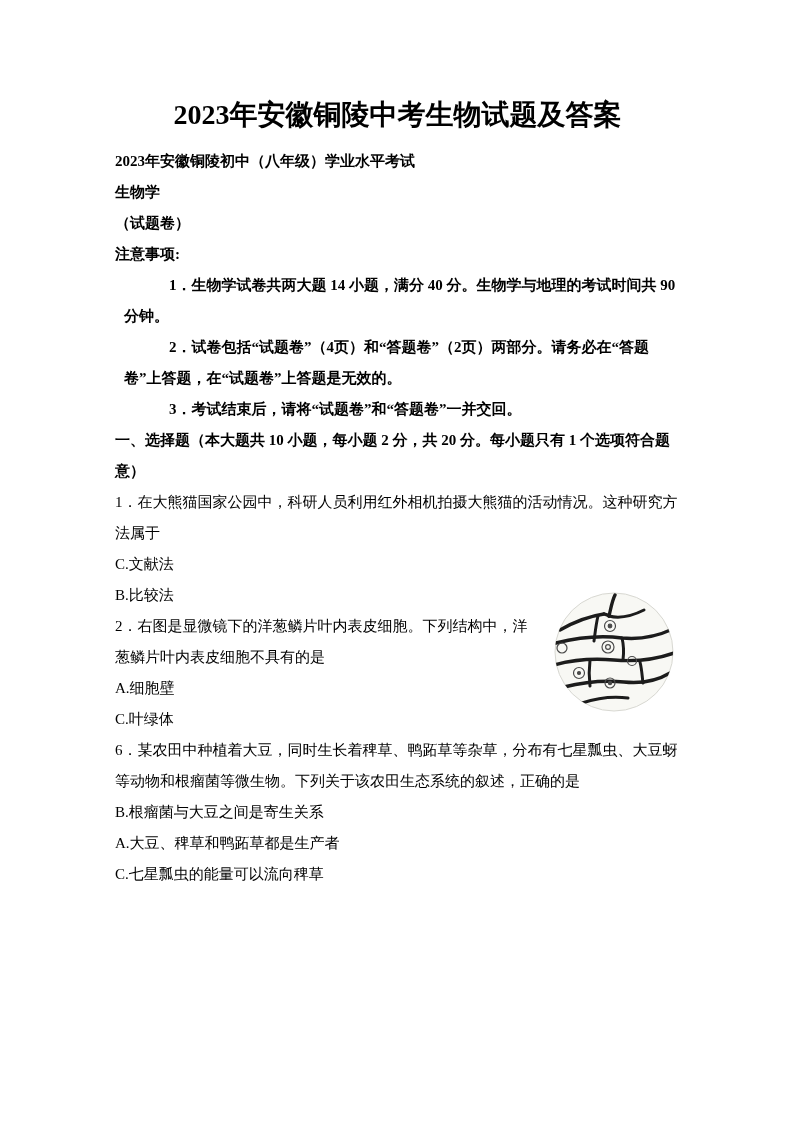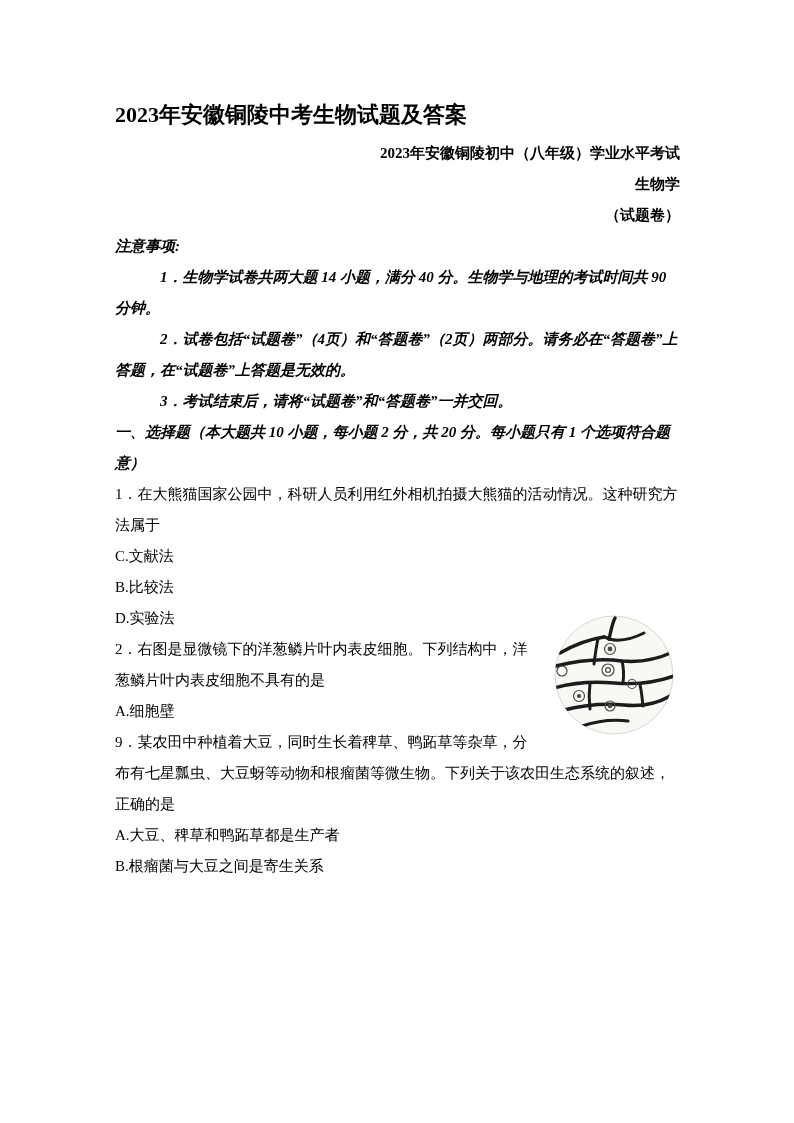--- a/index.html
+++ b/index.html
@@ -12,32 +12,32 @@
     padding:100px 114px 30px 115px;
     background:#ffffff;
     color:#000000;
     font-family:"Liberation Serif","DejaVu Serif",serif;
     font-size:15px;
     line-height:31px;
     overflow:hidden;
   }
   p{margin:0;}
   .doc-title{
-    font-size:22px;
+    font-size:28px;
     line-height:30px;
     font-weight:bold;
-    text-align:left;
-    margin:0 0 8px 0;
+    text-align:center;
+    margin:0 0 16px 0;
   }
   .center-line{
     font-weight:bold;
-    text-align:right;
+    text-align:left;
   }
-  .bold{font-weight:bold;font-style:italic;}
-  .notice-item{text-indent:45px;}
+  .bold{font-weight:bold;}
+  .notice-item{text-indent:45px;margin-left:9px;}
   .figure-wrap{
     float:right;
     width:125px;
     height:125px;
     margin:-21px 3px 4px 12px;
   }
   .figure-wrap svg{display:block;width:125px;height:125px;}
 </style>
 </head>
 <body>
@@ -55,21 +55,20 @@
     <p class="bold notice-item">2．试卷包括“试题卷”（4页）和“答题卷”（2页）两部分。请务必在“答题卷”上答题，在“试题卷”上答题是无效的。</p>
     <p class="bold notice-item">3．考试结束后，请将“试题卷”和“答题卷”一并交回。</p>
   </div>
 
   <p class="bold">一、选择题（本大题共 10 小题，每小题 2 分，共 20 分。每小题只有 1 个选项符合题意）</p>
 
   <div>
     <p>1．在大熊猫国家公园中，科研人员利用红外相机拍摄大熊猫的活动情况。这种研究方法属于</p>
     <p>C.文献法</p>
     <p>B.比较法</p>
-    <p>D.实验法</p>
   </div>
 
   <div>
     <div class="figure-wrap">
       <svg viewBox="0 0 125 125" xmlns="http://www.w3.org/2000/svg">
         <defs>
           <clipPath id="fov">
               <circle cx="62" cy="62" r="59"></circle>
             </clipPath>
         </defs>
@@ -97,22 +96,24 @@
           <circle cx="27" cy="83" r="5.5"></circle>
             <circle cx="27" cy="83" r="1.5" fill="#4a4a4a"></circle>
           <circle cx="80" cy="71" r="4.5"></circle>
           <circle cx="58" cy="93" r="5"></circle>
             <circle cx="58" cy="93" r="1.6" fill="#4a4a4a"></circle>
         </g>
       </svg>
     </div>
     <p>2．右图是显微镜下的洋葱鳞片叶内表皮细胞。下列结构中，洋葱鳞片叶内表皮细胞不具有的是</p>
     <p>A.细胞壁</p>
+    <p>C.叶绿体</p>
   </div>
 
   <div>
-    <p>9．某农田中种植着大豆，同时生长着稗草、鸭跖草等杂草，分布有七星瓢虫、大豆蚜等动物和根瘤菌等微生物。下列关于该农田生态系统的叙述，正确的是</p>
+    <p>6．某农田中种植着大豆，同时生长着稗草、鸭跖草等杂草，分布有七星瓢虫、大豆蚜等动物和根瘤菌等微生物。下列关于该农田生态系统的叙述，正确的是</p>
+    <p>B.根瘤菌与大豆之间是寄生关系</p>
     <p>A.大豆、稗草和鸭跖草都是生产者</p>
-    <p>B.根瘤菌与大豆之间是寄生关系</p>
+    <p>C.七星瓢虫的能量可以流向稗草</p>
   </div>
 
 
 </div>
 
 </body></html>

